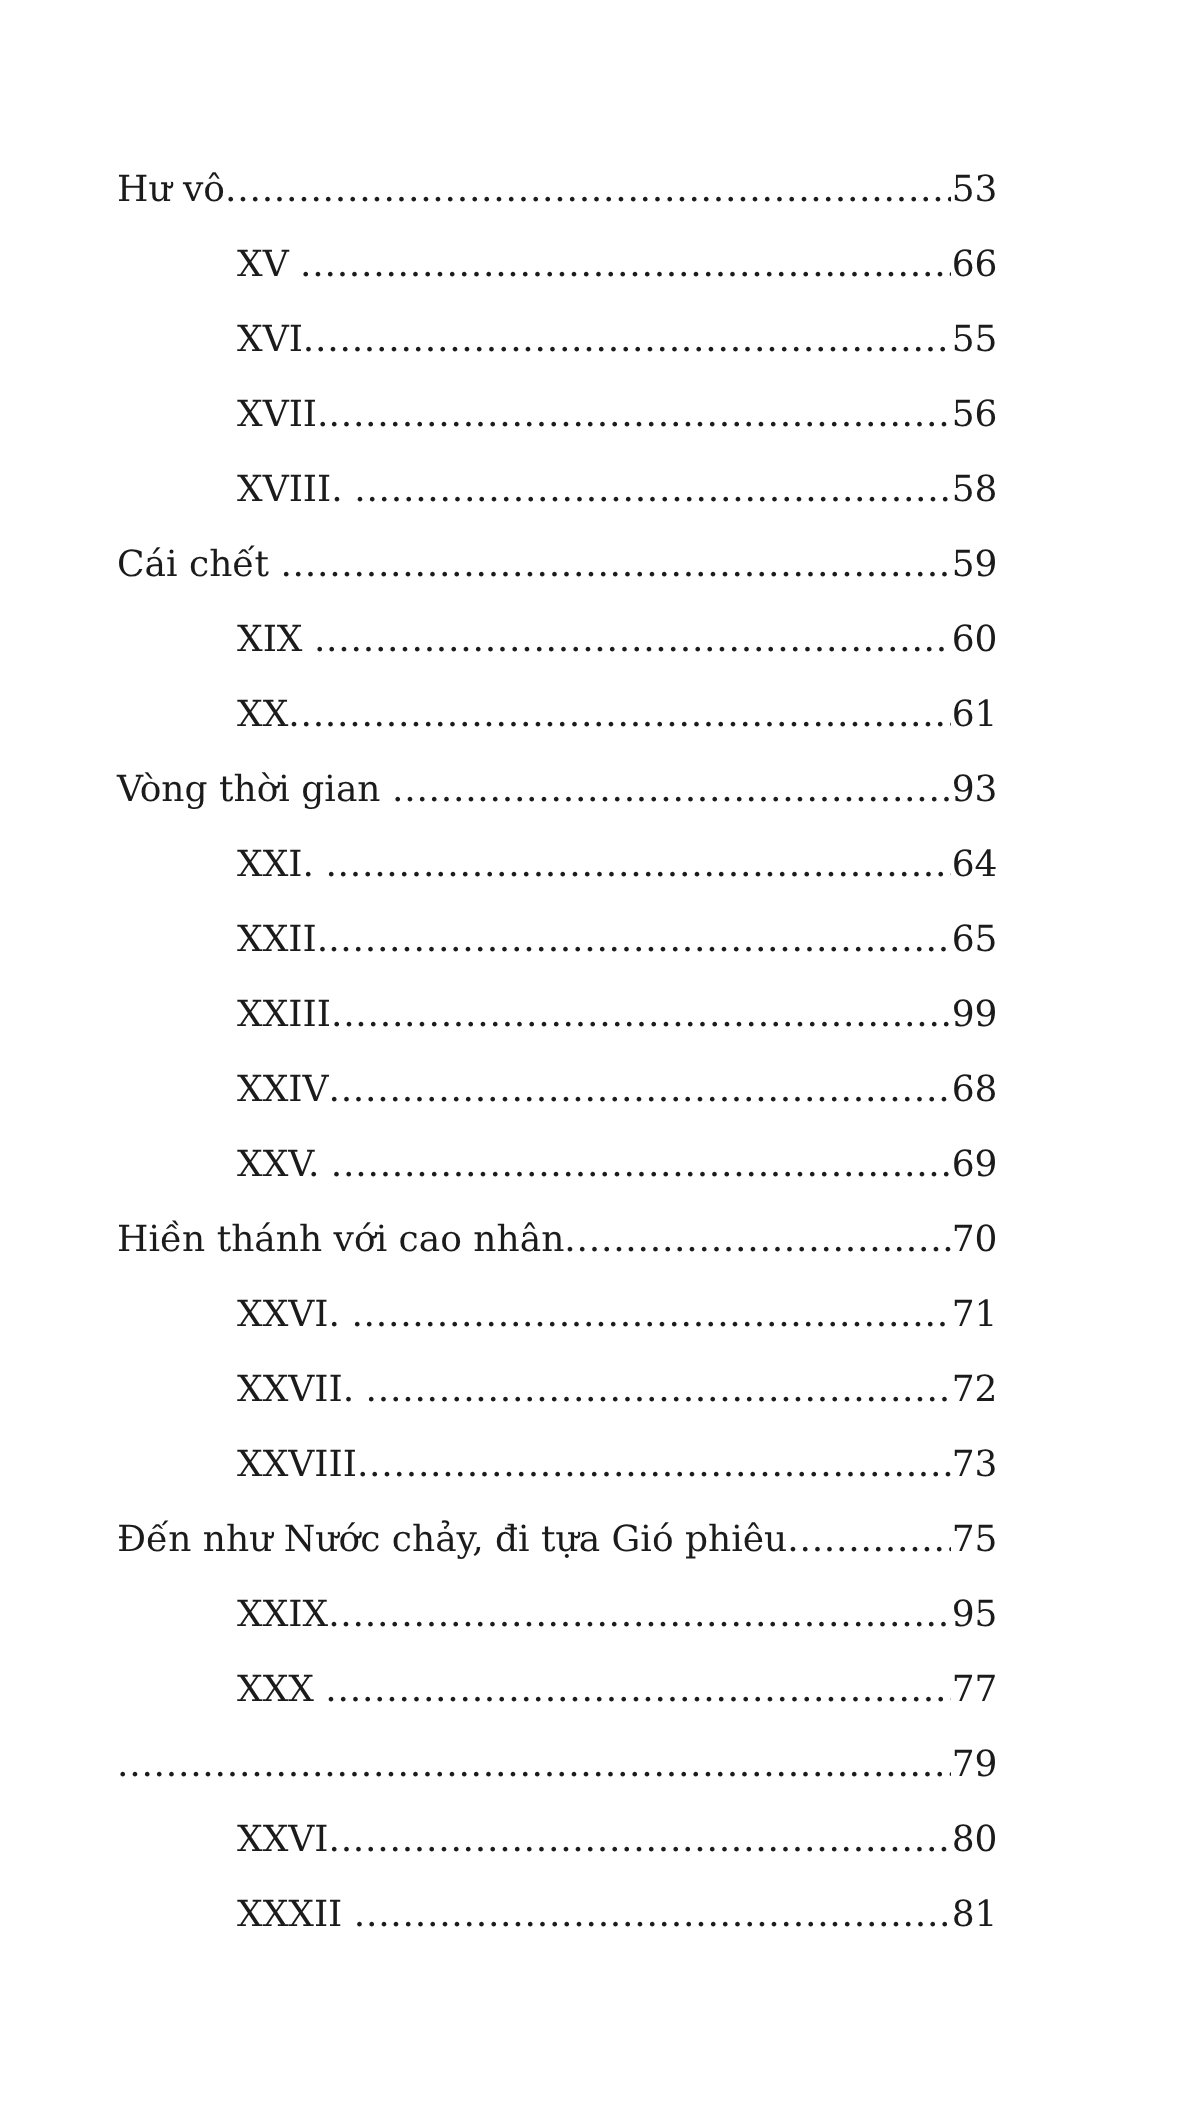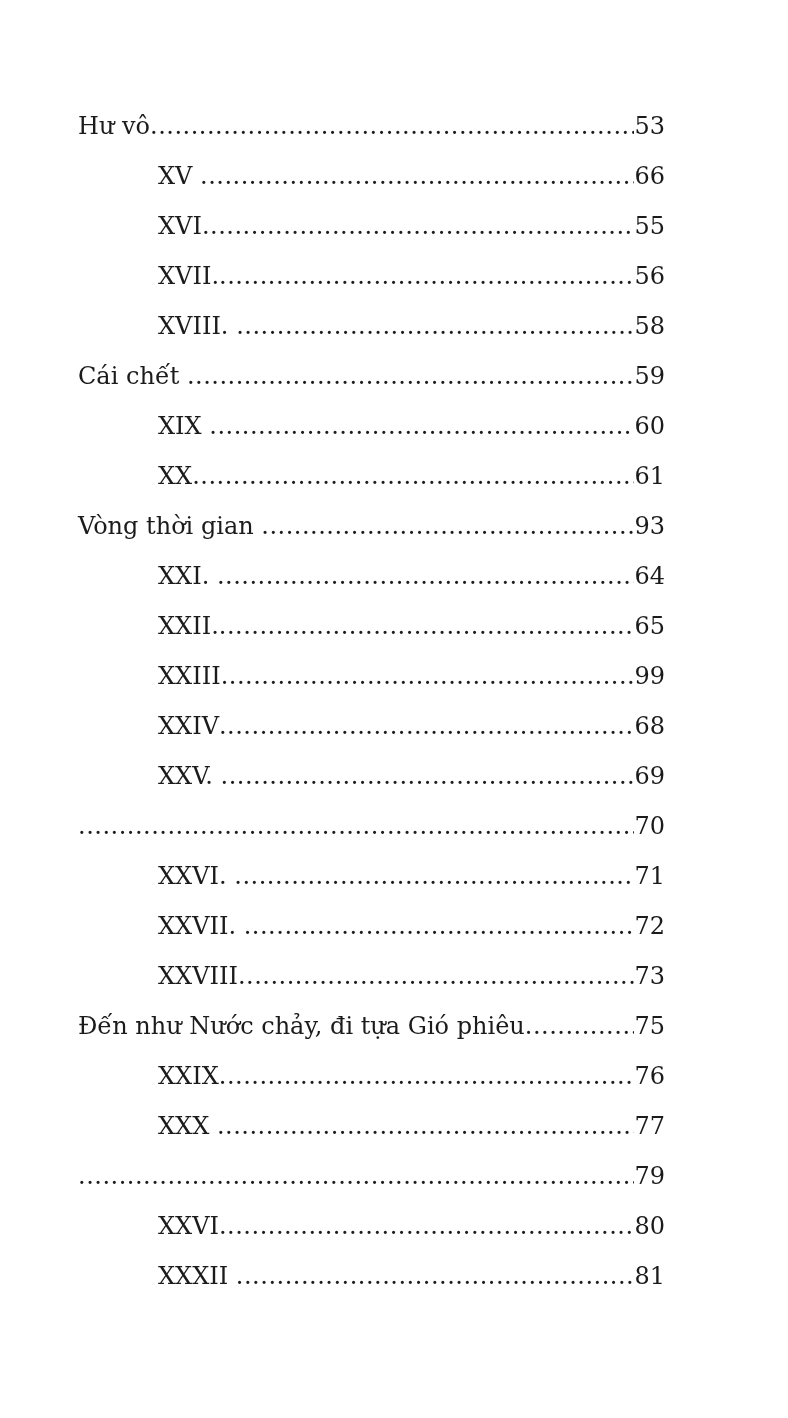--- a/index.html
+++ b/index.html
@@ -113,20 +113,21 @@
       <span class="toc-label">XXIV</span>
       <span class="dot-leader">........................................................................................................................................................................................................</span>
       <span class="page-number">68</span>
     </div>
     <div class="toc-row level-1">
       <span class="toc-label">XXV. </span>
       <span class="dot-leader">........................................................................................................................................................................................................</span>
       <span class="page-number">69</span>
     </div>
     <div class="toc-row level-0">
+      <span class="toc-label">Hiền thánh với cao nhân</span>
       <span class="dot-leader">........................................................................................................................................................................................................</span>
       <span class="page-number">70</span>
     </div>
     <div class="toc-row level-1">
       <span class="toc-label">XXVI. </span>
       <span class="dot-leader">........................................................................................................................................................................................................</span>
       <span class="page-number">71</span>
     </div>
     <div class="toc-row level-1">
       <span class="toc-label">XXVII. </span>
@@ -139,21 +140,21 @@
       <span class="page-number">73</span>
     </div>
     <div class="toc-row level-0">
       <span class="toc-label">Đến như Nước chảy, đi tựa Gió phiêu</span>
       <span class="dot-leader">........................................................................................................................................................................................................</span>
       <span class="page-number">75</span>
     </div>
     <div class="toc-row level-1">
       <span class="toc-label">XXIX</span>
       <span class="dot-leader">........................................................................................................................................................................................................</span>
-      <span class="page-number">76</span>
+      <span class="page-number">95</span>
     </div>
     <div class="toc-row level-1">
       <span class="toc-label">XXX </span>
       <span class="dot-leader">........................................................................................................................................................................................................</span>
       <span class="page-number">77</span>
     </div>
     <div class="toc-row level-0">
       <span class="dot-leader">........................................................................................................................................................................................................</span>
       <span class="page-number">79</span>
     </div>

